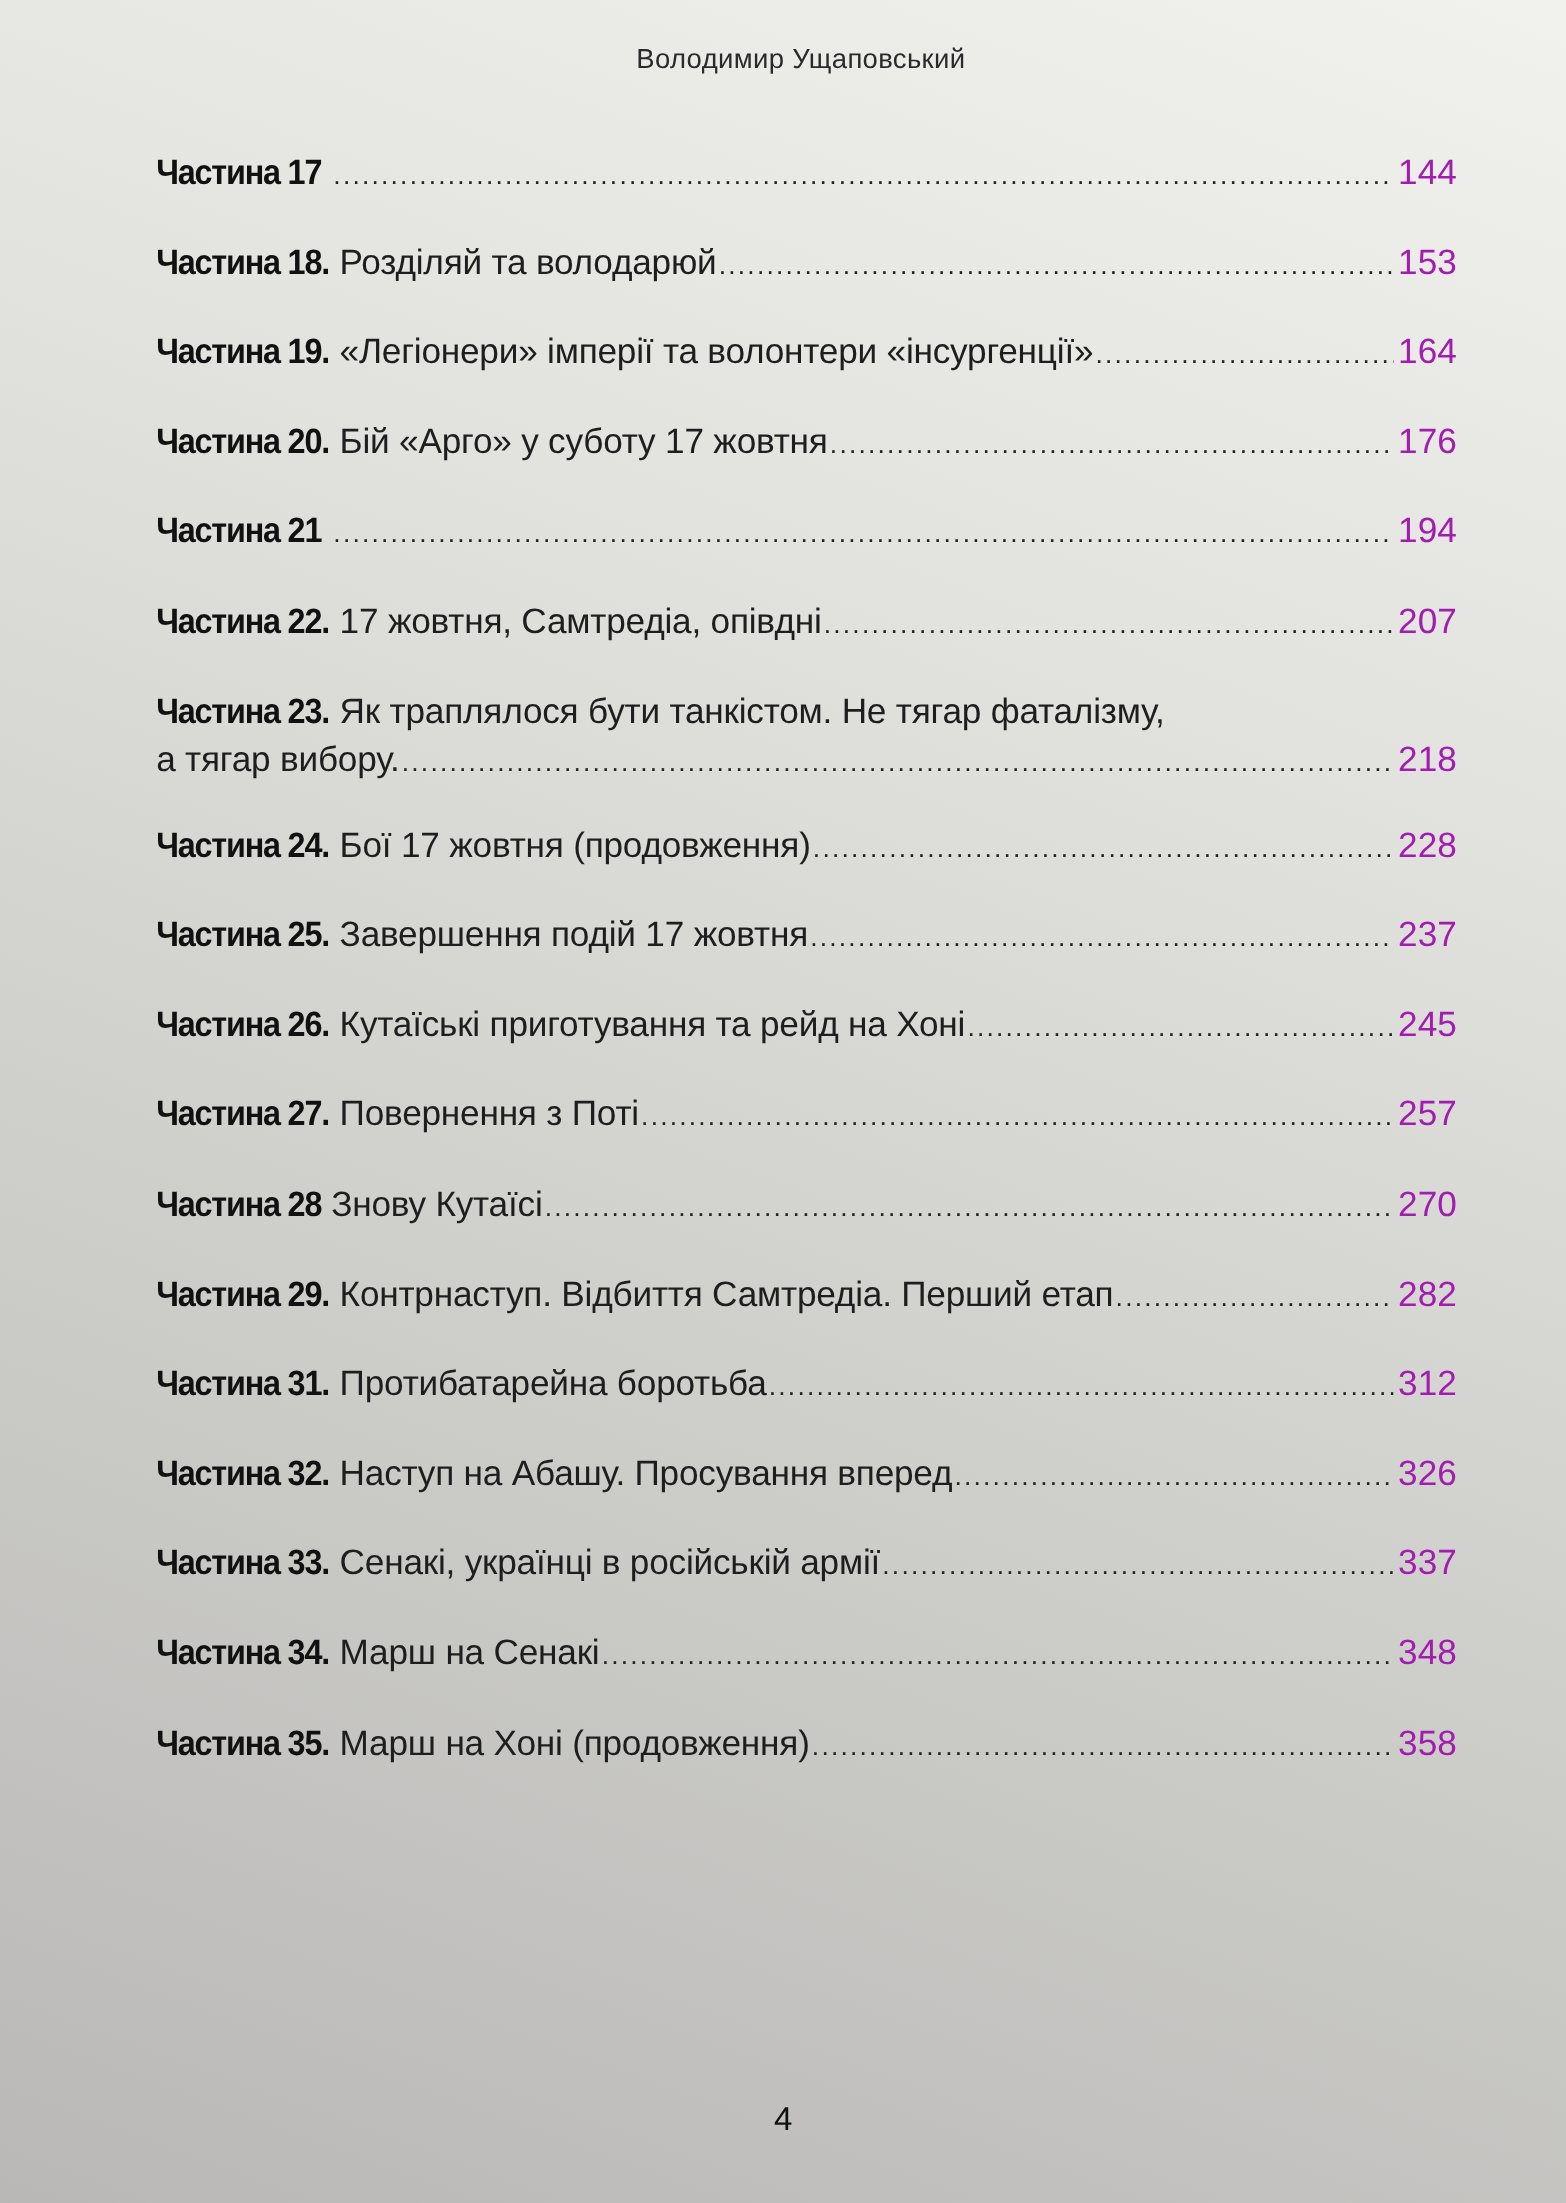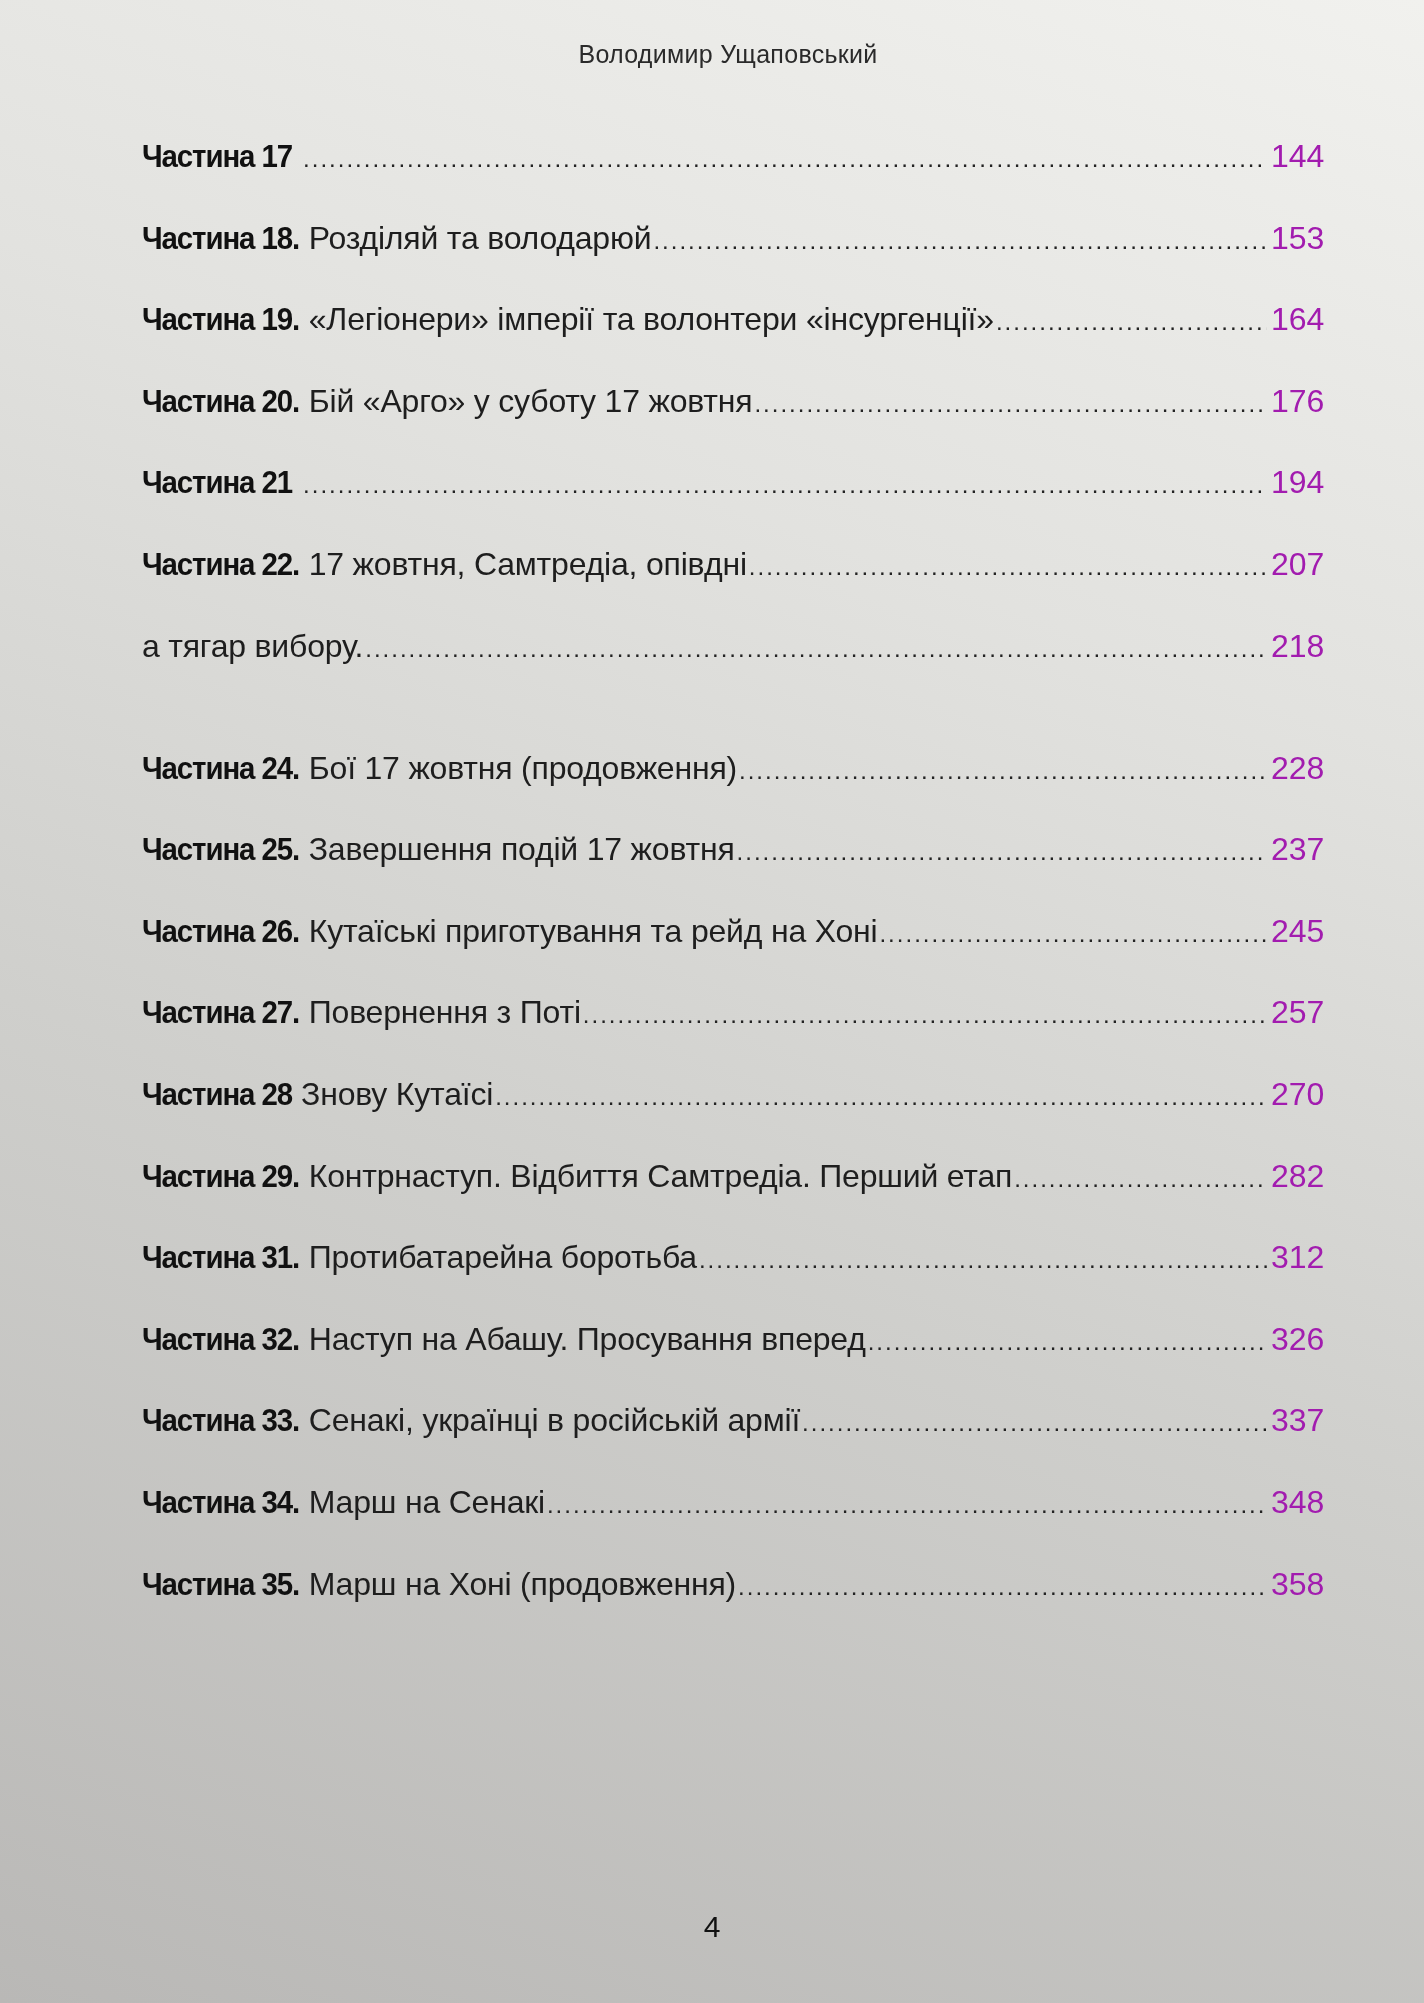--- a/index.html
+++ b/index.html
@@ -40,21 +40,21 @@
       height: 122px;
     }
     .line {
       display: flex;
       align-items: baseline;
       font-size: 32px;
       line-height: 40px;
       white-space: nowrap;
     }
     .line + .line {
-      margin-top: 16px;
+      margin-top: 4px;
     }
     .part-label {
       font-weight: bold;
       font-family: "Liberation Sans", sans-serif;
       letter-spacing: -1.2px;
       transform: scaleX(0.92);
       transform-origin: left center;
       margin-right: -10px;
       color: #111;
     }
@@ -146,20 +146,24 @@
     <div class="line">
       <span class="part-label">Частина 22.</span>
       <span class="title">17 жовтня, Самтредіа, опівдні</span>
       <span class="leader"></span>
       <span class="page-num">207</span>
     </div>
   </div>
 
   <div class="toc-entry two-line">
     <div class="line">
+      <span class="part-label">Частина 23.</span>
+      <span class="title">Як траплялося бути танкістом. Не тягар фаталізму,</span>
+    </div>
+    <div class="line">
       <span class="title" style="padding-left:0">а тягар вибору.</span>
       <span class="leader"></span>
       <span class="page-num">218</span>
     </div>
   </div>
 
   <div class="toc-entry">
     <div class="line">
       <span class="part-label">Частина 24.</span>
       <span class="title">Бої 17 жовтня (продовження)</span>

